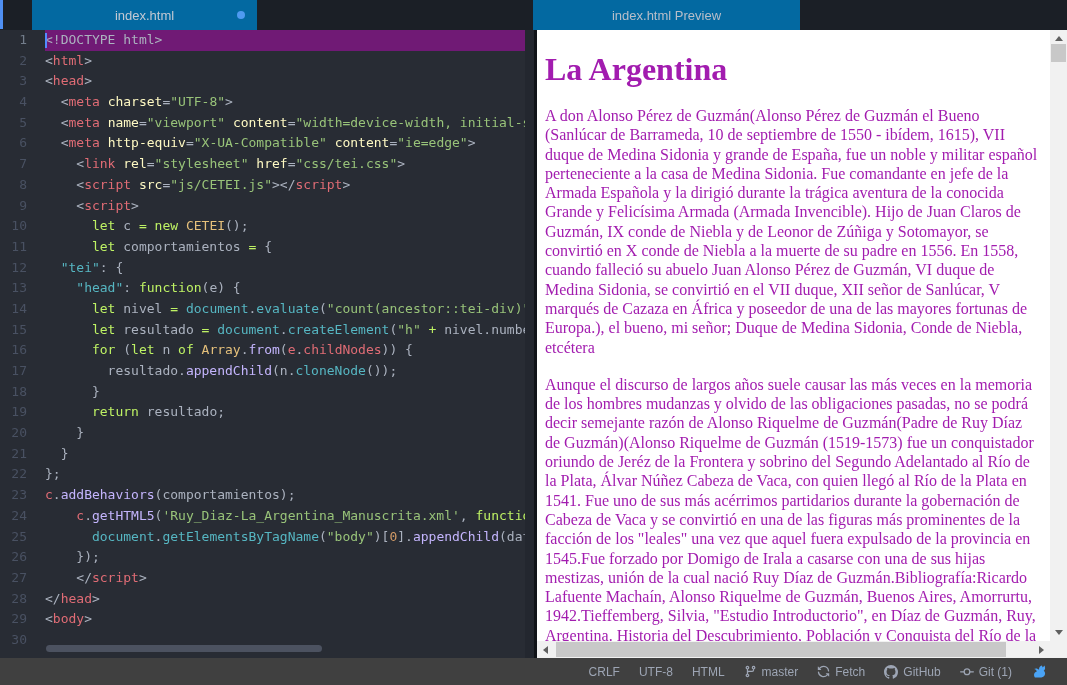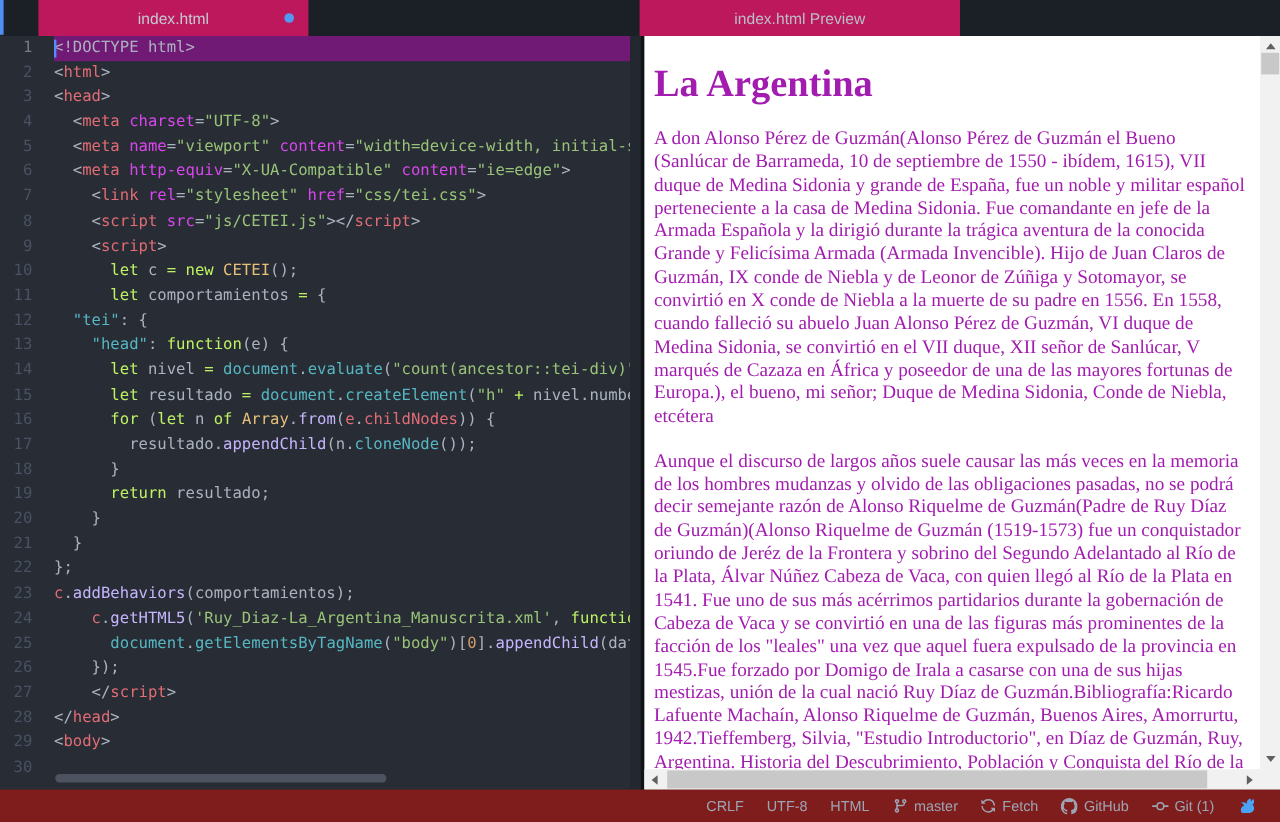--- a/index.html
+++ b/index.html
@@ -2,37 +2,37 @@
 <html><head>
 <meta charset="utf-8">
 <style>
   html,body{margin:0;padding:0;background:#13161b;}
   .app{position:relative;width:1067px;height:685px;background:#282c34;overflow:hidden;
        font-family:"Liberation Sans",sans-serif;}
 
   
   .tabbar{position:absolute;left:0;top:0;width:1067px;height:30px;background:#1b1f26;}
   .pane-marker{position:absolute;left:0;top:0;width:3px;height:29px;background:#4f8ff2;}
-  .tab{position:absolute;top:0;height:30px;background:#be185d;color:#c3c9d3;
+  .tab{position:absolute;top:0;height:30px;background:#0369a1;color:#c3c9d3;
        font-size:13px;display:flex;align-items:center;justify-content:center;}
   .tab-editor{left:32px;width:225px;}
   .tab-preview{left:533px;width:267px;color:#b8bec9;justify-content:center;}
   .mod-dot{position:absolute;right:12px;top:11px;width:8px;height:8px;border-radius:50%;background:#4e9af0;}
 
   
   .editor{position:absolute;left:0;top:30px;width:525px;height:628px;background:#282c34;overflow:hidden;}
   .code-row{display:flex;height:20.7px;line-height:20.7px;
             font-family:"DejaVu Sans Mono",monospace;font-size:13px;}
   .gutter-num{flex:none;width:45px;box-sizing:border-box;padding-right:18px;text-align:right;
               color:#495162;user-select:none;}
   .code-row.active .gutter-num{color:#737d8b;}
   .code-text{flex:1;white-space:pre;position:relative;overflow:hidden;color:#abb2bf;}
   .code-row.active .code-text{background:#701a75;}
   .cursor{position:absolute;left:0;top:3px;width:2px;height:15px;background:#528bff;}
-  .c-p{color:#abb2bf}.c-tag{color:#e06c75}.c-attr{color:#d946ef}.c-str{color:#98c379}
+  .c-p{color:#abb2bf}.c-tag{color:#e06c75}.c-attr{color:#fef9c3}.c-str{color:#98c379}
   .c-kw{color:#bef264}.c-cls{color:#e5c07b}.c-fn{color:#c4b5fd}.c-sup{color:#56b6c2}
   .c-num{color:#d19a66}.c-red{color:#e06c75}
   .editor-hthumb{position:absolute;left:46px;top:615px;width:276px;height:7px;border-radius:4px;background:#4c5260;}
   .scroll-strip{position:absolute;left:525px;top:30px;width:9px;height:628px;background:#23272f;}
   .pane-divider{position:absolute;left:534px;top:30px;width:3px;height:628px;background:#101318;}
 
   
   .preview{position:absolute;left:537px;top:30px;width:530px;height:628px;background:#ffffff;}
   .preview-text{position:absolute;left:0;top:0;width:513px;height:611px;overflow:hidden;
                 font-family:"Liberation Serif",serif;color:#a21caf;}
@@ -48,21 +48,21 @@
   .sb-btn{position:absolute;width:17px;height:17px;display:flex;align-items:center;justify-content:center;}
   .tri{width:0;height:0;}
   .tri-up{border-left:4px solid transparent;border-right:4px solid transparent;border-bottom:5px solid #606060;}
   .tri-down{border-left:4px solid transparent;border-right:4px solid transparent;border-top:5px solid #606060;}
   .tri-left{border-top:4px solid transparent;border-bottom:4px solid transparent;border-right:5px solid #606060;}
   .tri-right{border-top:4px solid transparent;border-bottom:4px solid transparent;border-left:5px solid #606060;}
   .vsb-thumb{position:absolute;left:1px;top:14px;width:15px;height:18px;background:#c8c8c8;}
   .hsb-thumb{position:absolute;left:19px;top:1px;width:450px;height:15px;background:#c8c8c8;}
 
   
-  .statusbar{position:absolute;left:0;top:658px;width:1067px;height:27px;background:#7f1d1d;
+  .statusbar{position:absolute;left:0;top:658px;width:1067px;height:27px;background:#404040;
              display:flex;align-items:center;justify-content:flex-end;gap:19px;
              box-sizing:border-box;padding-right:20px;font-size:12px;color:#9da5b4;}
   .sb-item{display:flex;align-items:center;gap:5px;white-space:nowrap;cursor:default;}
   .sb-item svg{display:block;}
 </style>
 </head>
 <body>
 
 <div class="app">
 

